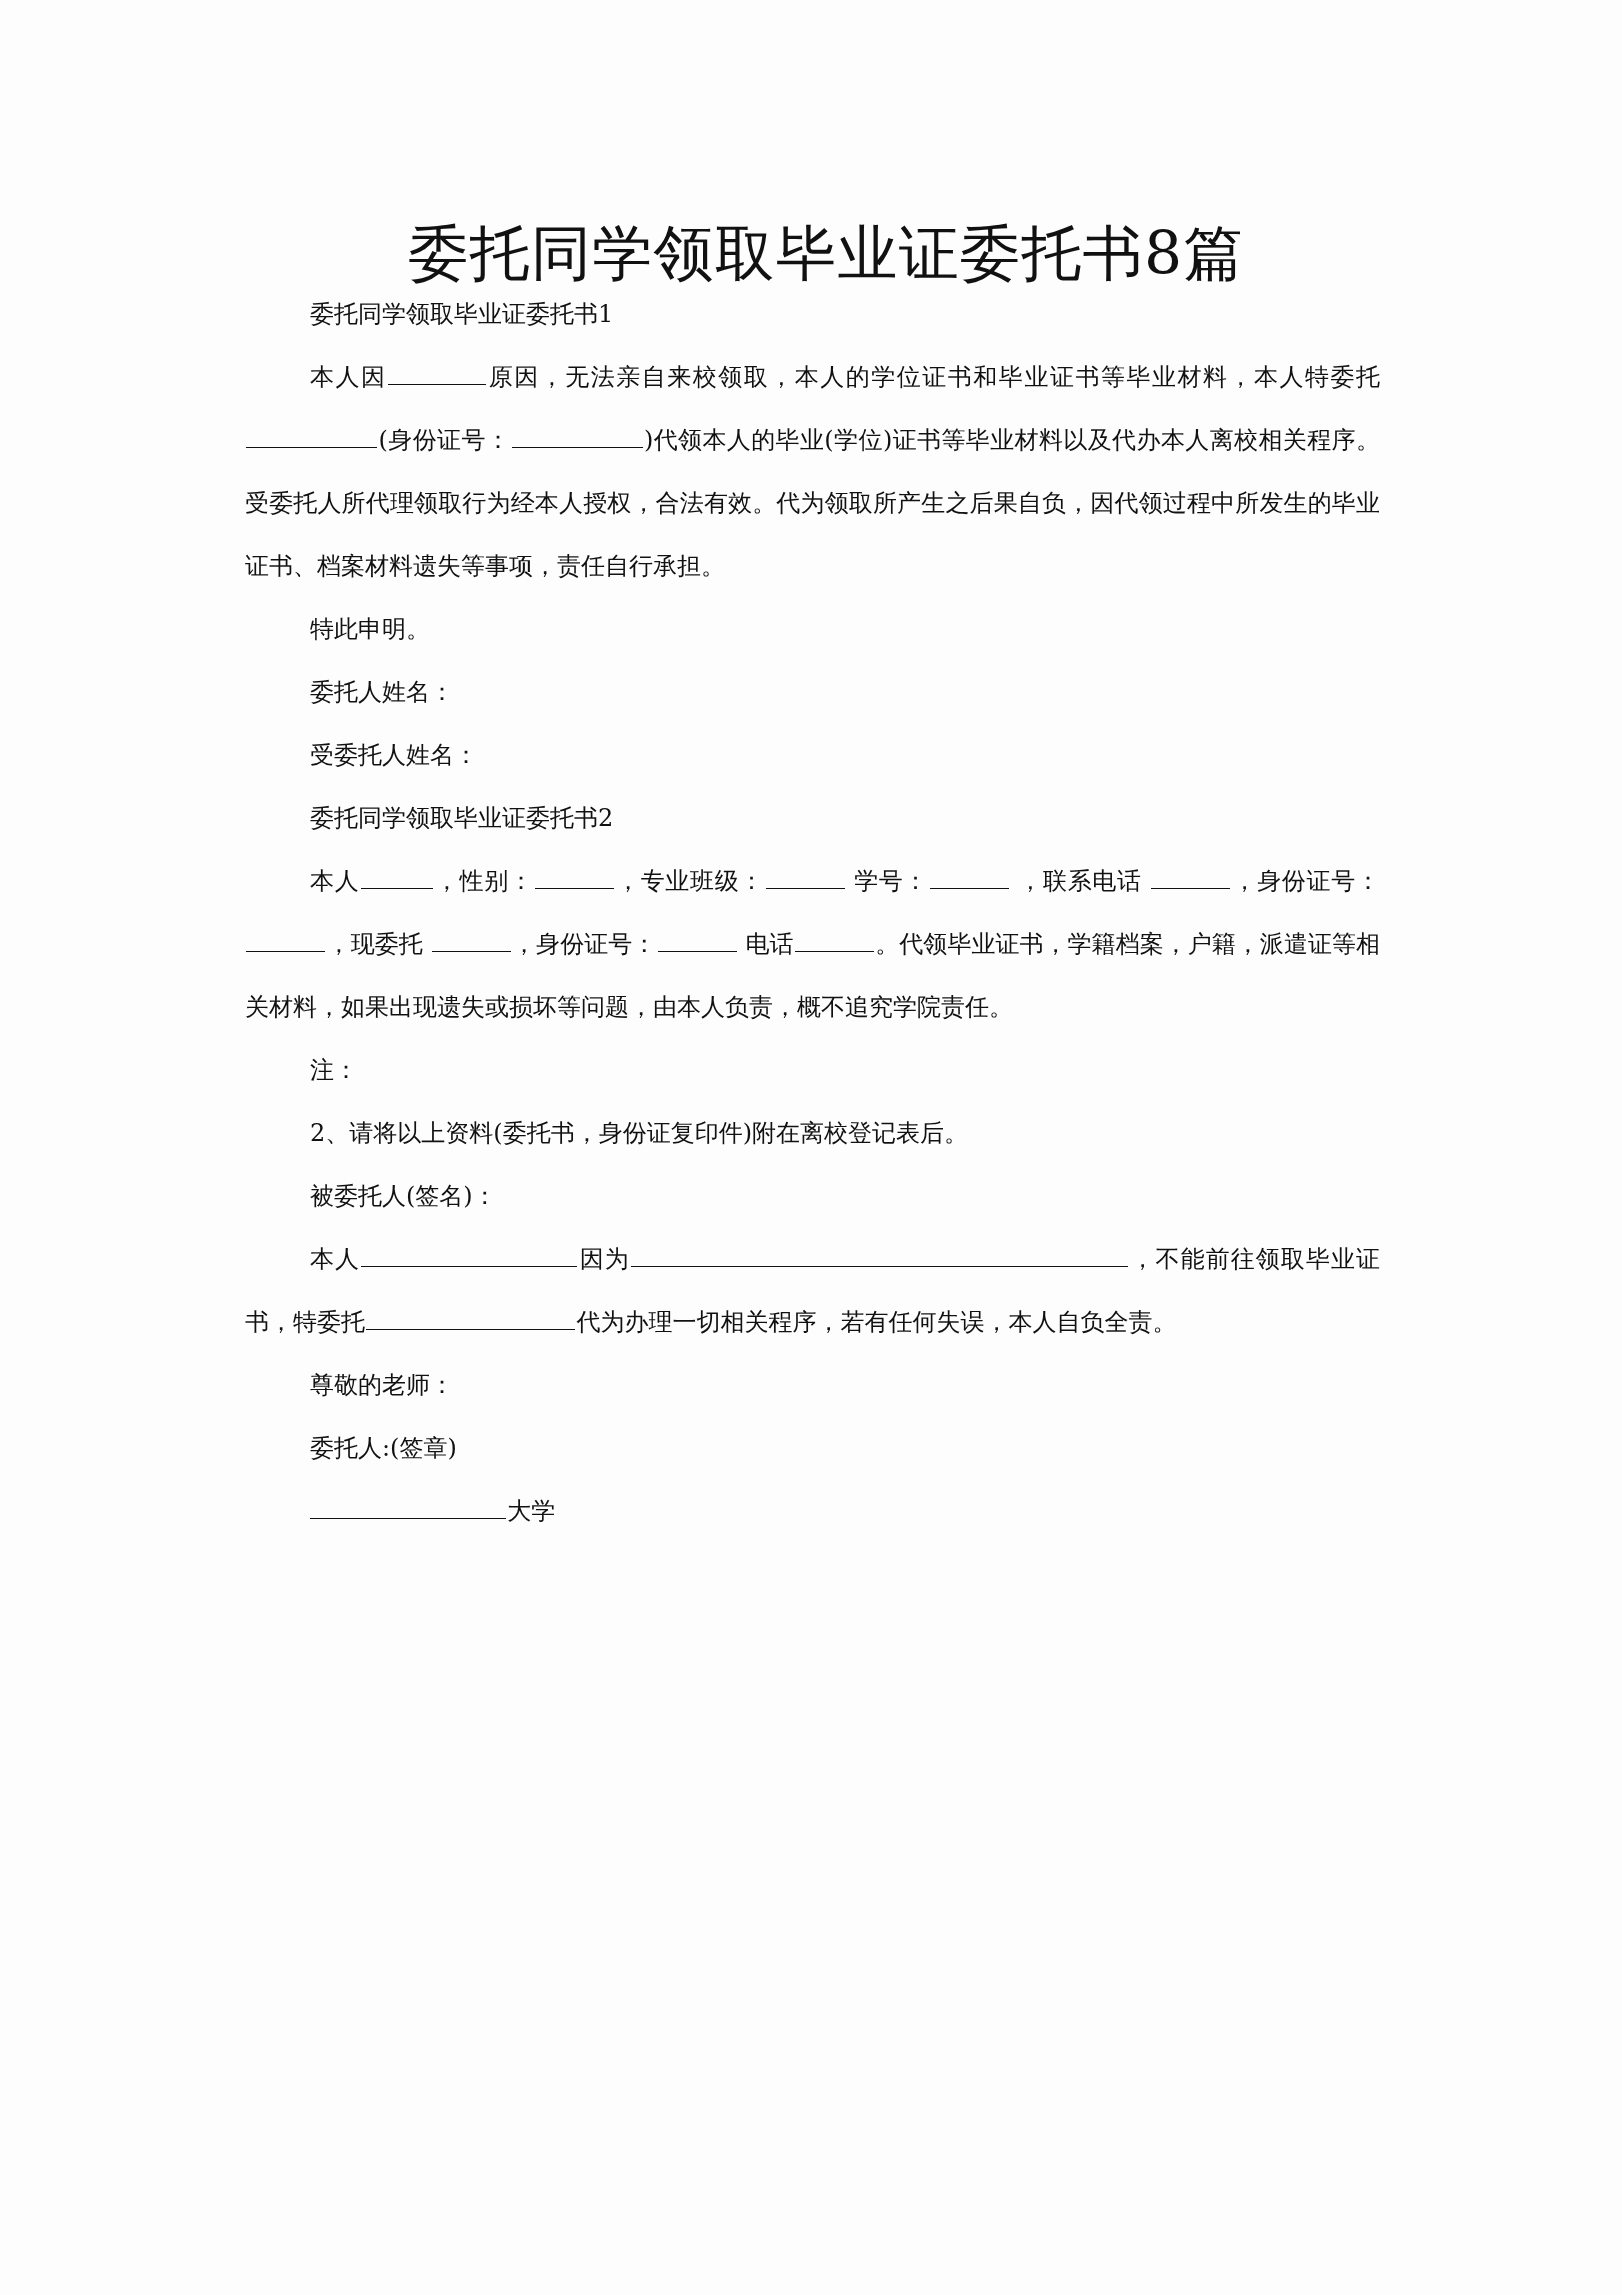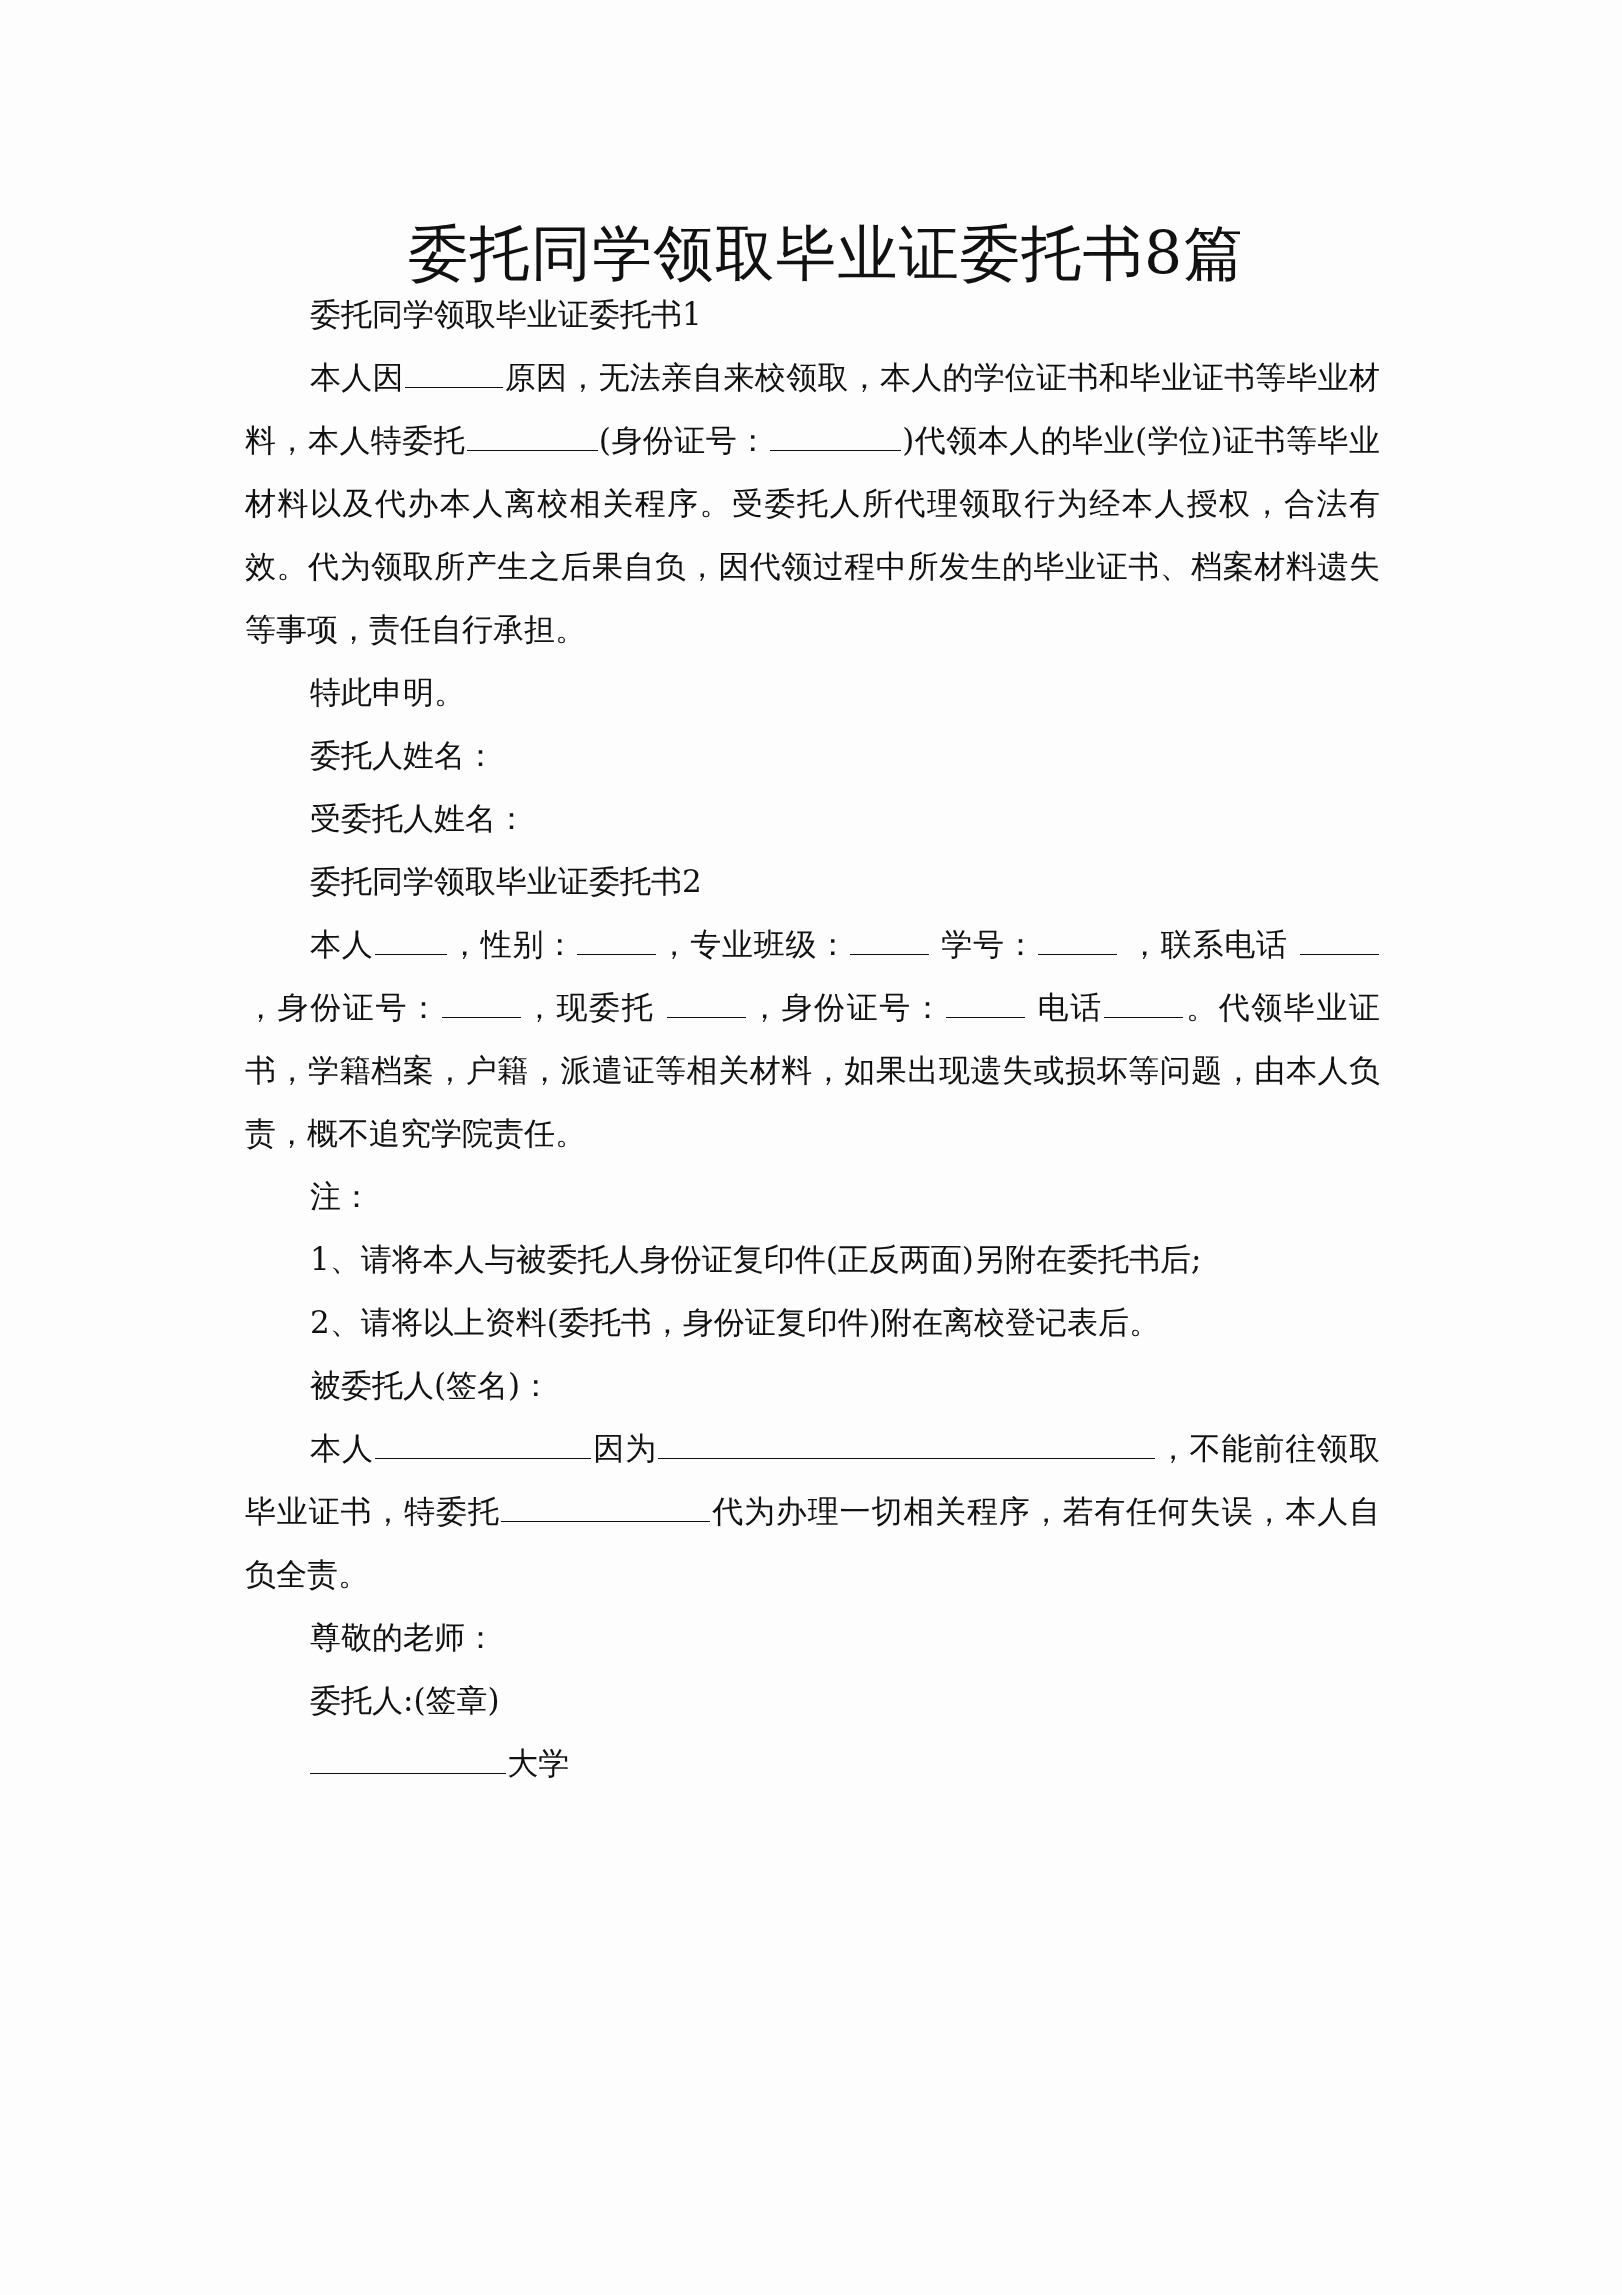--- a/index.html
+++ b/index.html
@@ -31,21 +31,21 @@
       line-height: 85px;
       letter-spacing: 1.3px;
       margin: 15px;
       font-weight: normal;
     }
     .body {
       position: absolute;
       top: 283px;
       left: 0;
       width: 1135px;
-      font-size: 31px;
+      font-size: 24px;
       line-height: 63px;
       text-align: justify;
       text-justify: inter-character;
     }
     .p {
       margin: 0;
       text-indent: 65px;
     }
     .blank {
       display: inline-block;
@@ -70,21 +70,20 @@
 
     <p class="p">委托同学领取毕业证委托书1</p>
     <p class="p"><span>本人因</span><span class="blank w-m"></span><span>原因，无法亲自来校领取，本人的学位证书和毕业证书等毕业材料，本人特委托</span><span class="blank w-l"></span><span>(身份证号：</span><span class="blank w-l"></span><span>)代领本人的毕业(学位)证书等毕业材料以及代办本人离校相关程序。受委托人所代理领取行为经本人授权，合法有效。代为领取所产生之后果自负，因代领过程中所发生的毕业证书、档案材料遗失等事项，责任自行承担。</span></p>
     <p class="p">特此申明。</p>
     <p class="p">委托人姓名：</p>
     <p class="p">受委托人姓名：</p>
 
     <p class="p">委托同学领取毕业证委托书2</p>
     <p class="p"><span>本人</span><span class="blank w-s"></span><span>，性别：</span><span class="blank w-num"></span><span>，专业班级：</span><span class="blank w-num"></span> <span>学号：</span><span class="blank w-num"></span> <span>，联系电话</span> <span class="blank w-num"></span><span>，身份证号：</span><span class="blank w-num"></span><span>，现委托</span> <span class="blank w-num"></span><span>，身份证号：</span><span class="blank w-num"></span> <span>电话</span><span class="blank w-num"></span><span>。代领毕业证书，学籍档案，户籍，派遣证等相关材料，如果出现遗失或损坏等问题，由本人负责，概不追究学院责任。</span></p>
     <p class="p">注：</p>
-    <p class="p">1、请将本人与被委托人身份证复印件(正反两面)另附在委托书后;</p>
     <p class="p">2、请将以上资料(委托书，身份证复印件)附在离校登记表后。</p>
     <p class="p">被委托人(签名)：</p>
 
     <p class="p"><span>本人</span><span class="blank w-xl"></span><span>因为</span><span class="blank" style="width:497px"></span><span>，不能前往领取毕业证书，特委托</span><span class="blank" style="width:209px"></span><span>代为办理一切相关程序，若有任何失误，本人自负全责。</span></p>
     <p class="p">尊敬的老师：</p>
     <p class="p">委托人:(签章)</p>
     <p class="p"><span class="blank" style="width:196px;margin-left:0"></span><span>大学</span></p>
 
   </div>
 </div>

